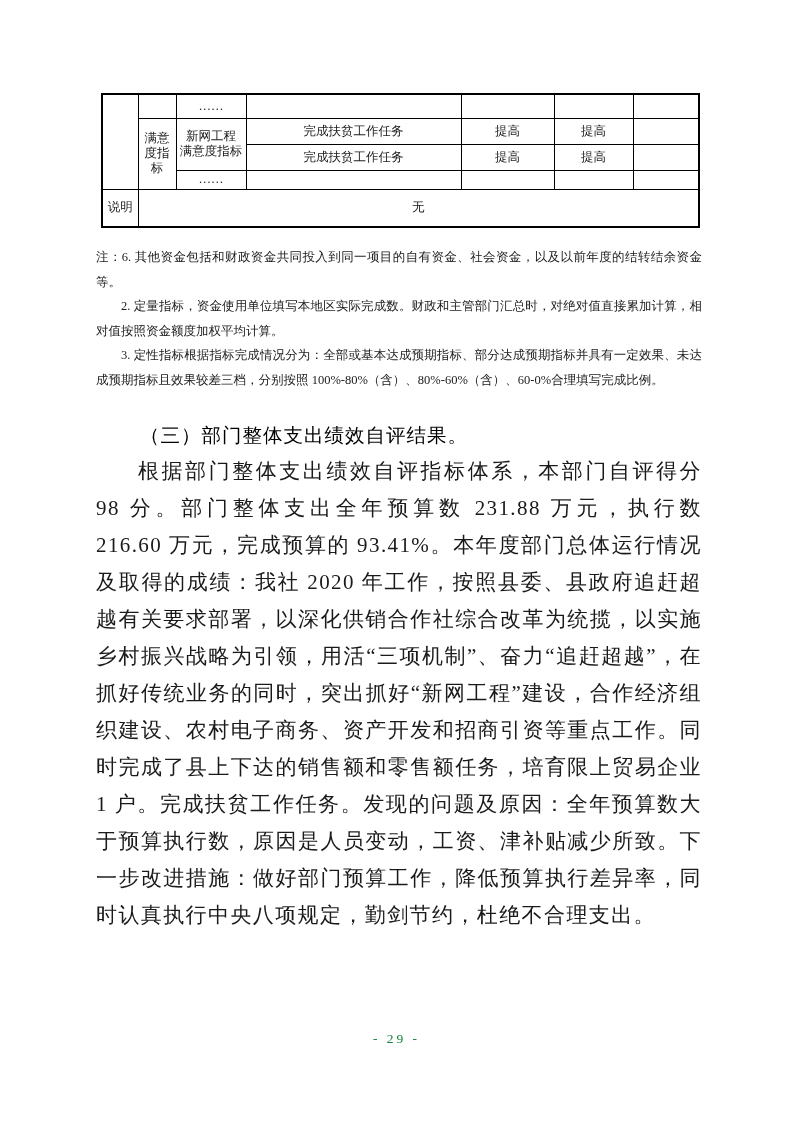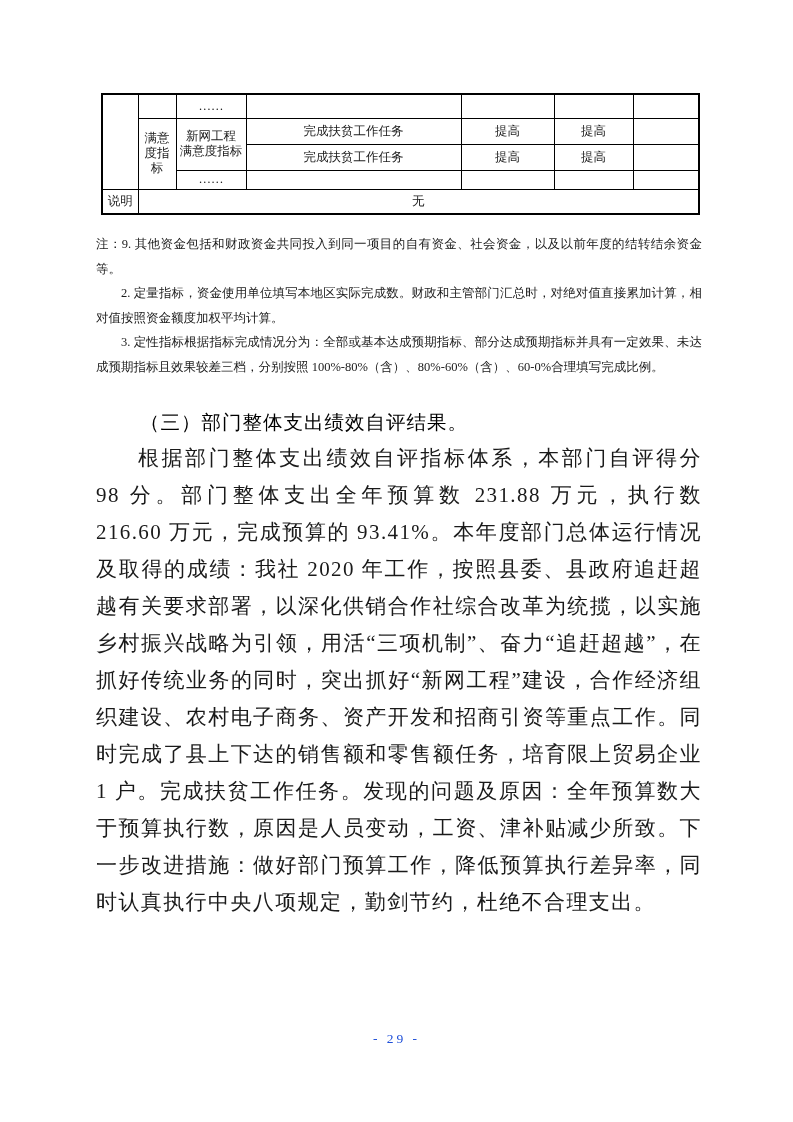--- a/index.html
+++ b/index.html
@@ -32,21 +32,21 @@
     font-size:12.5px;
     line-height:15px;
     padding:1px 2px;
     overflow:hidden;
     word-break:break-all;
   }
   tr.r1 { height:24px; }
   tr.r2 { height:26px; }
   tr.r3 { height:26px; }
   tr.r4 { height:19px; }
-  tr.r5 { height:25px;padding-left:25px; }
+  tr.r5 { height:38px;padding-left:25px; }
   td.group-cell { padding:1px 5px; }
 
   
   .notes {
     margin-top:17px;
     font-size:12.5px;
     line-height:24.6px;
     text-align:justify;
   }
   .notes p { margin:0; }
@@ -71,21 +71,21 @@
   }
 
   
   .page-number {
     position:absolute;
     top:1031px; left:0;
     width:100%;
     text-align:center;
     font-size:13.5px;
     letter-spacing:3px;
-    color:#1d4ed8;
+    color:#15803d;
   }
 </style>
 </head>
 <body>
 
 <div class="page">
   <div class="content">
 
     <table class="eval">
       <colgroup>
@@ -129,21 +129,21 @@
           <td></td>
         </tr>
         <tr class="r5">
           <td>说明</td>
           <td colspan="6">无</td>
         </tr>
       </tbody>
     </table>
 
     <div class="notes">
-      <p>注：9. 其他资金包括和财政资金共同投入到同一项目的自有资金、社会资金，以及以前年度的结转结余资金等。</p>
+      <p>注：6. 其他资金包括和财政资金共同投入到同一项目的自有资金、社会资金，以及以前年度的结转结余资金等。</p>
       <p class="indent">2. 定量指标，资金使用单位填写本地区实际完成数。财政和主管部门汇总时，对绝对值直接累加计算，相对值按照资金额度加权平均计算。</p>
       <p class="indent">3. 定性指标根据指标完成情况分为：全部或基本达成预期指标、部分达成预期指标并具有一定效果、未达成预期指标且效果较差三档，分别按照 100%-80%（含）、80%-60%（含）、60-0%合理填写完成比例。</p>
     </div>
 
     <div class="section-heading">（三）部门整体支出绩效自评结果。</div>
 
     <div class="body-text">根据部门整体支出绩效自评指标体系，本部门自评得分 98 分。部门整体支出全年预算数 231.88 万元，执行数 216.60 万元，完成预算的 93.41%。本年度部门总体运行情况及取得的成绩：我社 2020 年工作，按照县委、县政府追赶超越有关要求部署，以深化供销合作社综合改革为统揽，以实施乡村振兴战略为引领，用活“三项机制”、奋力“追赶超越”，在抓好传统业务的同时，突出抓好“新网工程”建设，合作经济组织建设、农村电子商务、资产开发和招商引资等重点工作。同时完成了县上下达的销售额和零售额任务，培育限上贸易企业 1 户。完成扶贫工作任务。发现的问题及原因：全年预算数大于预算执行数，原因是人员变动，工资、津补贴减少所致。下一步改进措施：做好部门预算工作，降低预算执行差异率，同时认真执行中央八项规定，勤剑节约，杜绝不合理支出。</div>
 
   </div>
 

